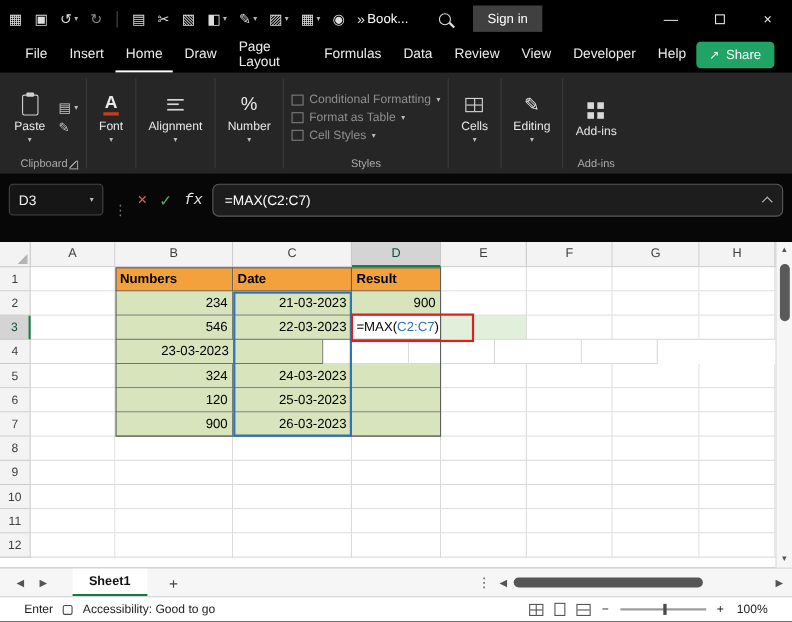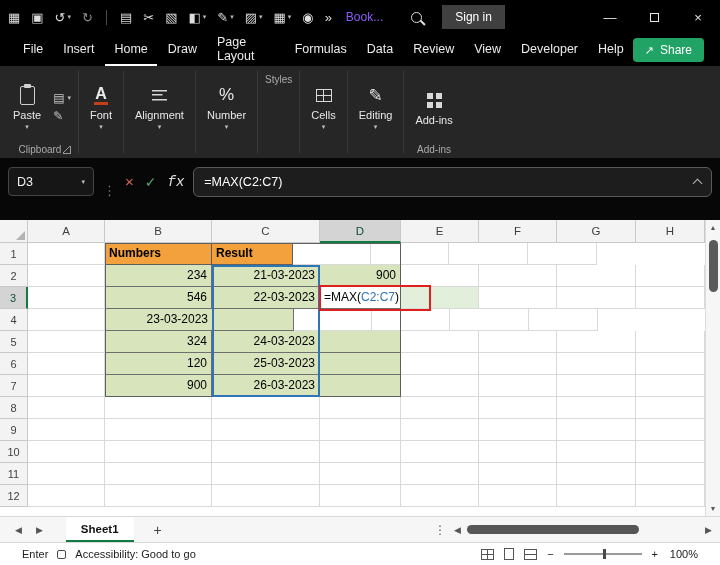--- a/index.html
+++ b/index.html
@@ -8,21 +8,21 @@
   .window { width:720px; height:565px; display:flex; flex-direction:column; }
 
   
   .titlebar { height:34px; background:#000; display:flex; align-items:center;
     padding-left:8px; color:#e6e6e6; flex:none; }
   .tb-icons { display:flex; align-items:center; gap:11px; font-size:13px; }
   .tbi { display:flex; align-items:center; gap:2px; color:#dedede; }
   .tbi.dim { color:#8a8a8a; }
   .tbi .chev { font-size:7px; color:#b5b5b5; }
   .tb-sep { width:1px; height:15px; background:#4a4a4a; margin:0 2px; }
-  .tb-title { color:#8b5cf6; font-size:12px; margin-left:14px;text-align:right; }
+  .tb-title { color:#ffffff; font-size:12px; margin-left:2px;text-align:right; }
   .i-search { width:11px; height:11px; border:1.5px solid #e0e0e0; border-radius:50%;
     position:relative; margin-left:28px; }
   .i-search::after { content:''; position:absolute; width:6px; height:1.5px;
     background:#e0e0e0; transform:rotate(45deg); right:-5px; bottom:-2px; }
   .btn-signin { background:#404040; color:#fff; font-size:12px; border:none;
     padding:5px 13px; margin-left:20px; cursor:pointer; }
   .win-controls { margin-left:auto; display:flex; align-self:stretch; }
   .wc { width:44px; display:flex; align-items:center; justify-content:center;
     font-size:13px; color:#e6e6e6; }
   .i-max { width:9px; height:9px; border:1.2px solid #e6e6e6; display:inline-block; }
@@ -321,20 +321,39 @@
           <span class="bicon">%</span>
           <span>Number</span>
           <span class="chevd">▾</span>
         </div>
       </div>
       <div class="rgroup-label"></div>
     </div>
     <div class="rsep"></div>
 
     <div class="rgroup">
+      <div class="rgroup-body">
+        <div class="styles-list">
+          <div class="sbtn">
+              <span class="sicon"></span>
+              <span>Conditional Formatting</span>
+              <span class="chevd">▾</span>
+            </div>
+          <div class="sbtn">
+              <span class="sicon"></span>
+              <span>Format as Table</span>
+              <span class="chevd">▾</span>
+            </div>
+          <div class="sbtn">
+              <span class="sicon"></span>
+              <span>Cell Styles</span>
+              <span class="chevd">▾</span>
+            </div>
+        </div>
+      </div>
       <div class="rgroup-label">
           <span>Styles</span>
         </div>
     </div>
     <div class="rsep"></div>
 
     <div class="rgroup">
       <div class="rgroup-body">
         <div class="bigbtn">
           <span class="bicon">
@@ -405,20 +424,21 @@
             <div class="colh col-F">F</div>
             <div class="colh col-G">G</div>
             <div class="colh col-H">H</div>
           </div>
       </div>
       <div>
           <div class="grid-row">
             <div class="row-header">1</div>
             <div class="cell col-A"></div>
             <div class="cell col-B s-th">Numbers</div>
+            <div class="cell col-C s-th">Date</div>
             <div class="cell col-D s-th">Result</div>
             <div class="cell col-E"></div>
             <div class="cell col-F"></div>
             <div class="cell col-G"></div>
             <div class="cell col-H"></div>
           </div>
           <div class="grid-row">
             <div class="row-header">2</div>
             <div class="cell col-A"></div>
             <div class="cell col-B s-num">234</div>

